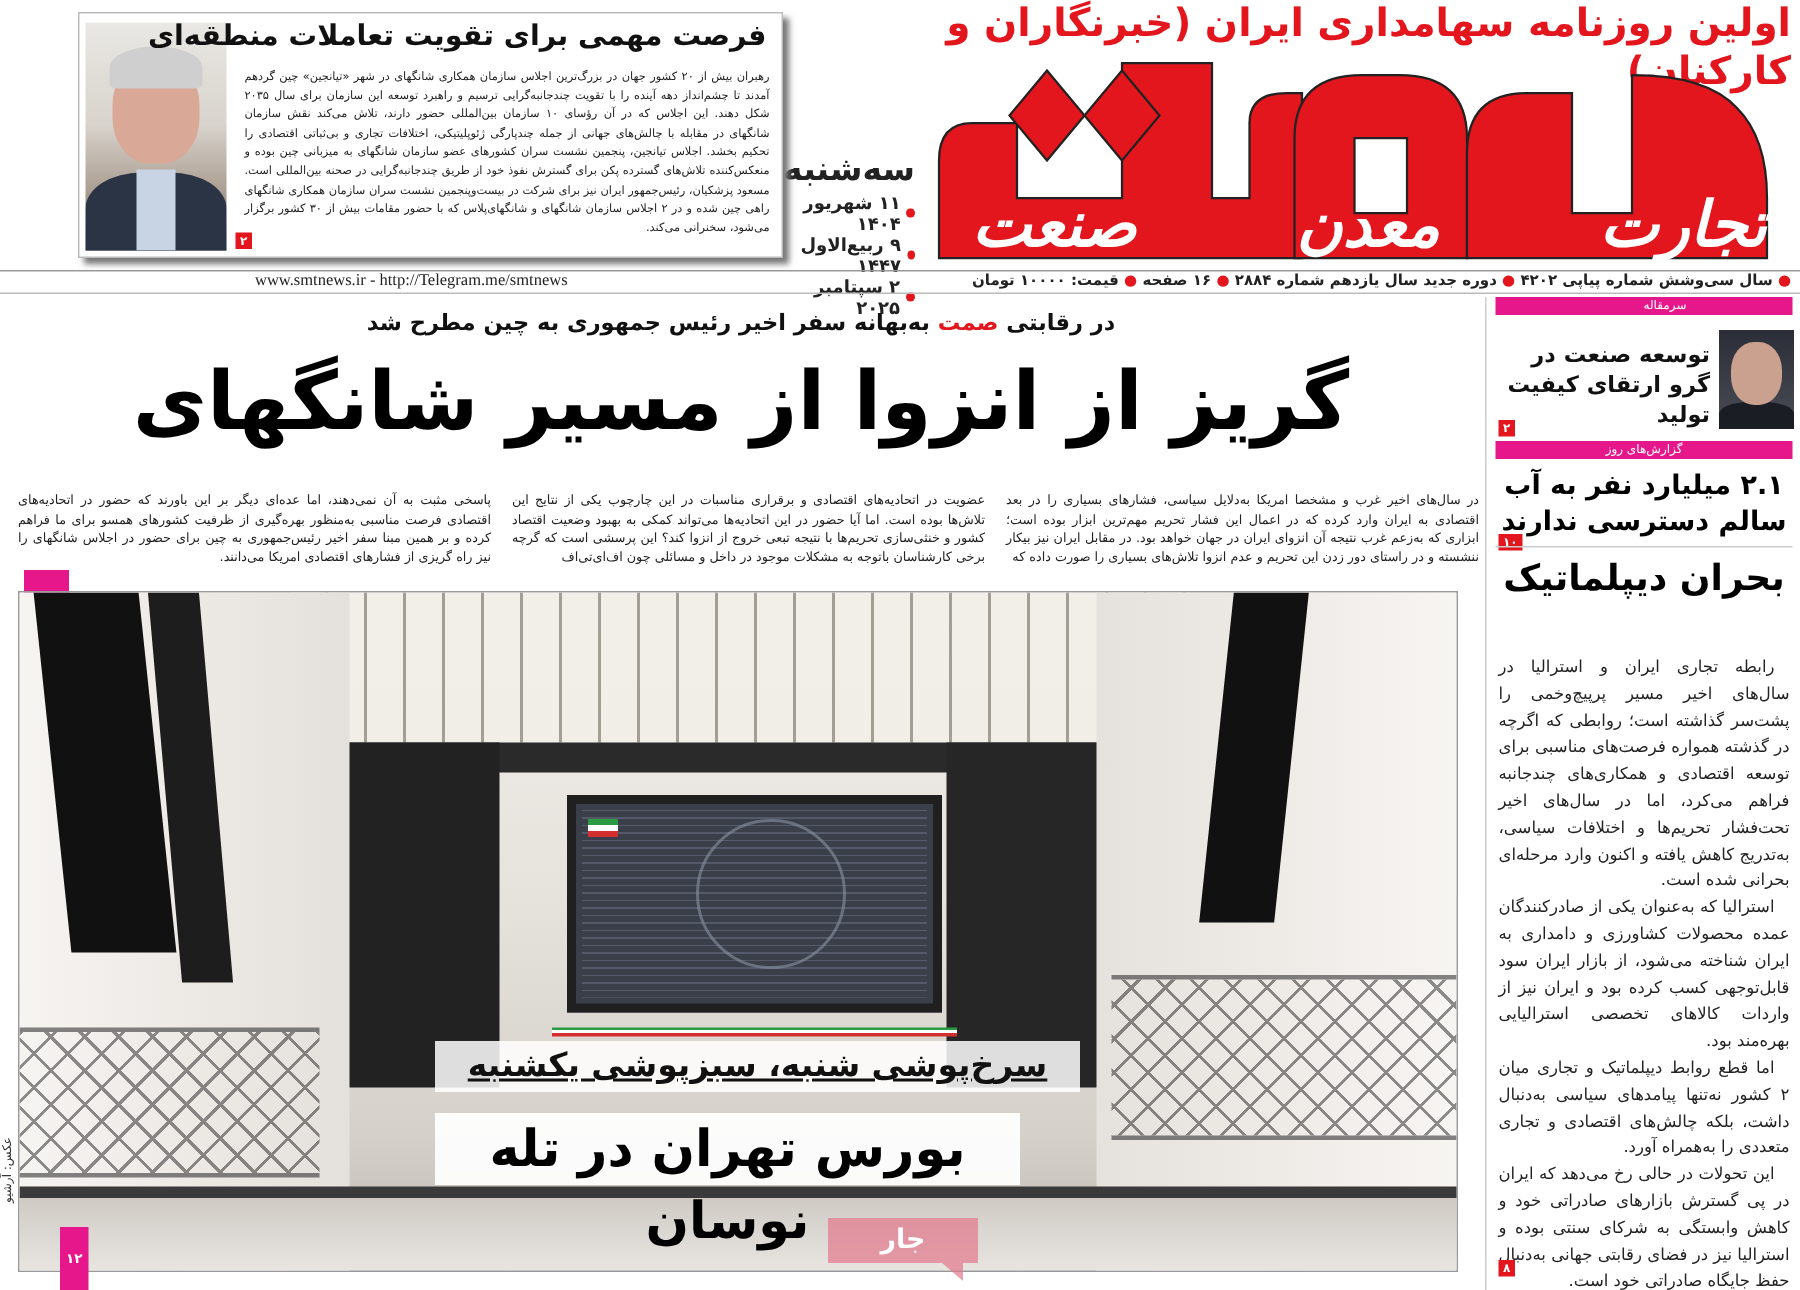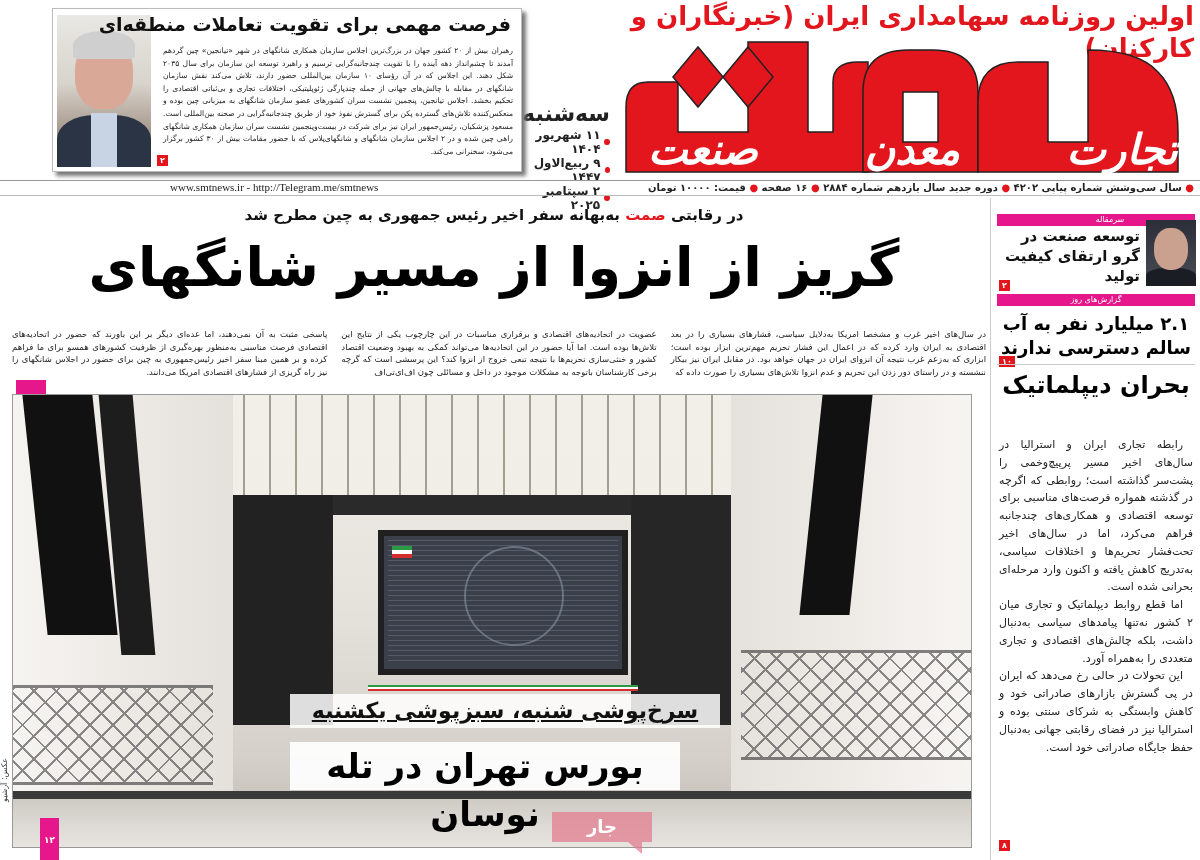--- a/index.html
+++ b/index.html
@@ -198,33 +198,34 @@
   </figure>
 
   <div class="photo-credit">عکس: آرشیو</div>
   <div class="photo-subtitle">سرخ‌پوشی شنبه، سبزپوشی یکشنبه</div>
   <h2 class="photo-title">بورس تهران در تله نوسان</h2>
   <span class="badge-pink photo-badge">۱۲</span>
   <div class="watermark">جار</div>
 </main>
 
 <aside class="sidebar">
-  <div class="section-bar" style="top:16px;padding-left:28px;">سرمقاله</div>
+  <div class="section-bar" style="top:0;padding-left:28px;">سرمقاله</div>
   <div class="editorial-photo">
     <div class="body"></div>
       <div class="face"></div>
   </div>
   <h3 class="editorial-title">توسعه صنعت در گرو ارتقای کیفیت تولید</h3>
   <span class="pagebadge editorial-badge" style="position:absolute;">۲</span>
 
   <div class="section-bar" style="top:96px;">گزارش‌های روز</div>
   <h3 class="report-title">۲.۱ میلیارد نفر به آب سالم دسترسی ندارند</h3>
   <span class="pagebadge report-badge" style="position:absolute;">۱۰</span>
   <div class="sep" style="top:166px;"></div>
 
   <h3 class="crisis-title">بحران دیپلماتیک</h3>
   <div class="crisis-body">
     <p>رابطه تجاری ایران و استرالیا در سال‌های اخیر مسیر پرپیچ‌وخمی را پشت‌سر گذاشته است؛ روابطی که اگرچه در گذشته همواره فرصت‌های مناسبی برای توسعه اقتصادی و همکاری‌های چندجانبه فراهم می‌کرد، اما در سال‌های اخیر تحت‌فشار تحریم‌ها و اختلافات سیاسی، به‌تدریج کاهش یافته و اکنون وارد مرحله‌ای بحرانی شده است.</p>
+    <p>استرالیا که به‌عنوان یکی از صادرکنندگان عمده محصولات کشاورزی و دامداری به ایران شناخته می‌شود، از بازار ایران سود قابل‌توجهی کسب کرده بود و ایران نیز از واردات کالاهای تخصصی استرالیایی بهره‌مند بود.</p>
     <p>اما قطع روابط دیپلماتیک و تجاری میان ۲ کشور نه‌تنها پیامدهای سیاسی به‌دنبال داشت، بلکه چالش‌های اقتصادی و تجاری متعددی را به‌همراه آورد.</p>
     <p>این تحولات در حالی رخ می‌دهد که ایران در پی گسترش بازارهای صادراتی خود و کاهش وابستگی به شرکای سنتی بوده و استرالیا نیز در فضای رقابتی جهانی به‌دنبال حفظ جایگاه صادراتی خود است.</p>
   </div>
   <span class="pagebadge crisis-badge" style="position:absolute;">۸</span>
 </aside>
 
 </body></html>

